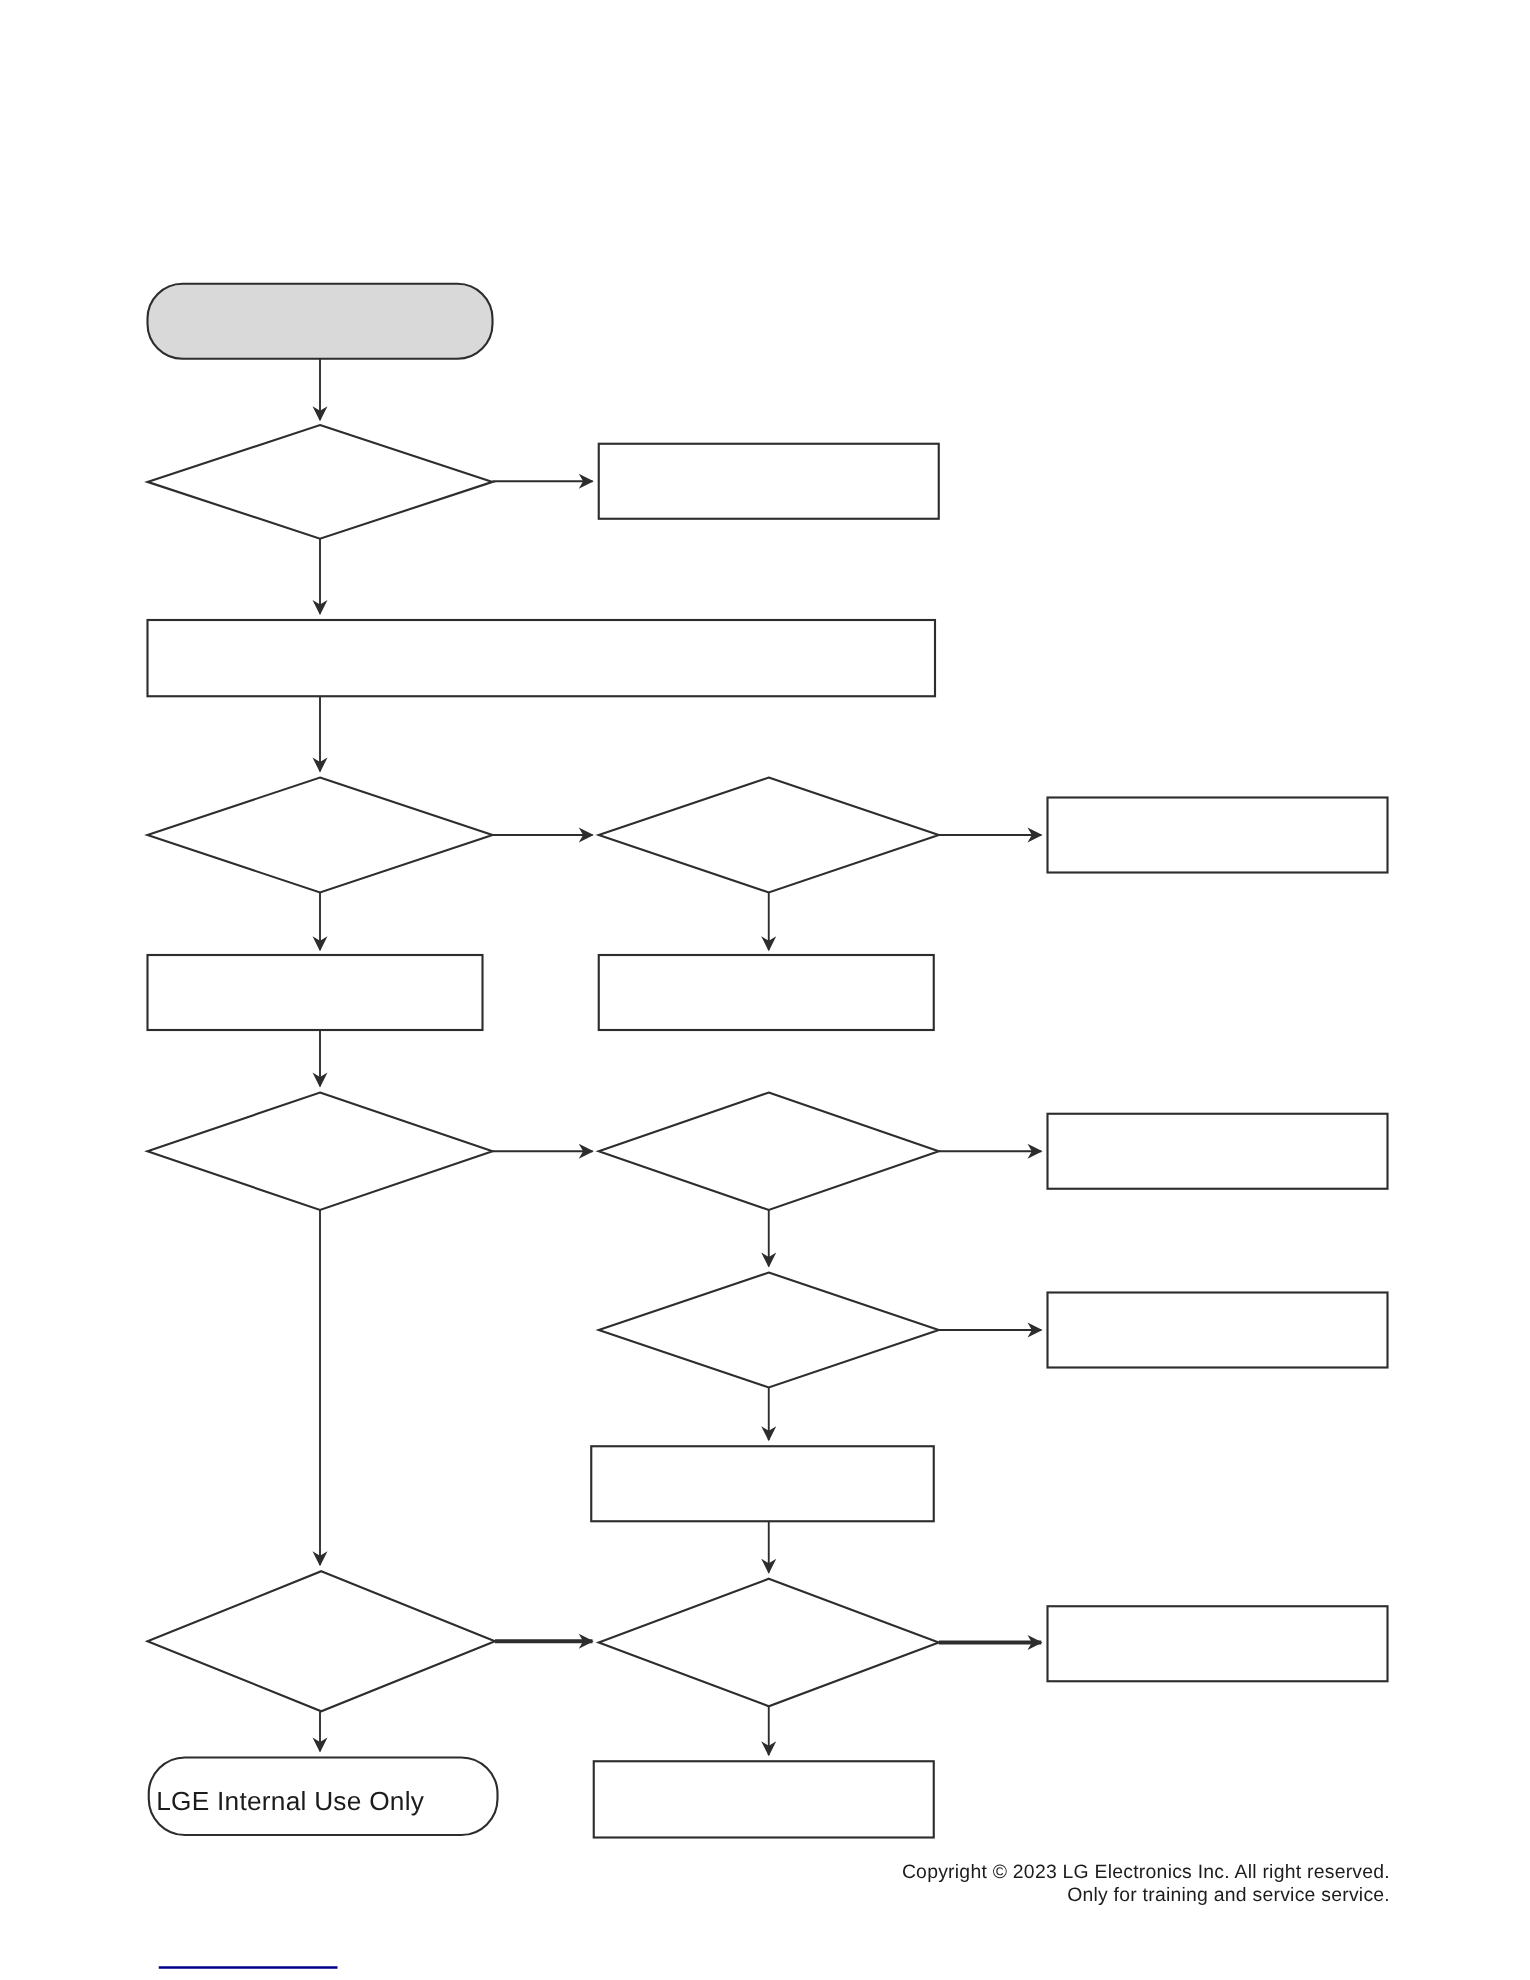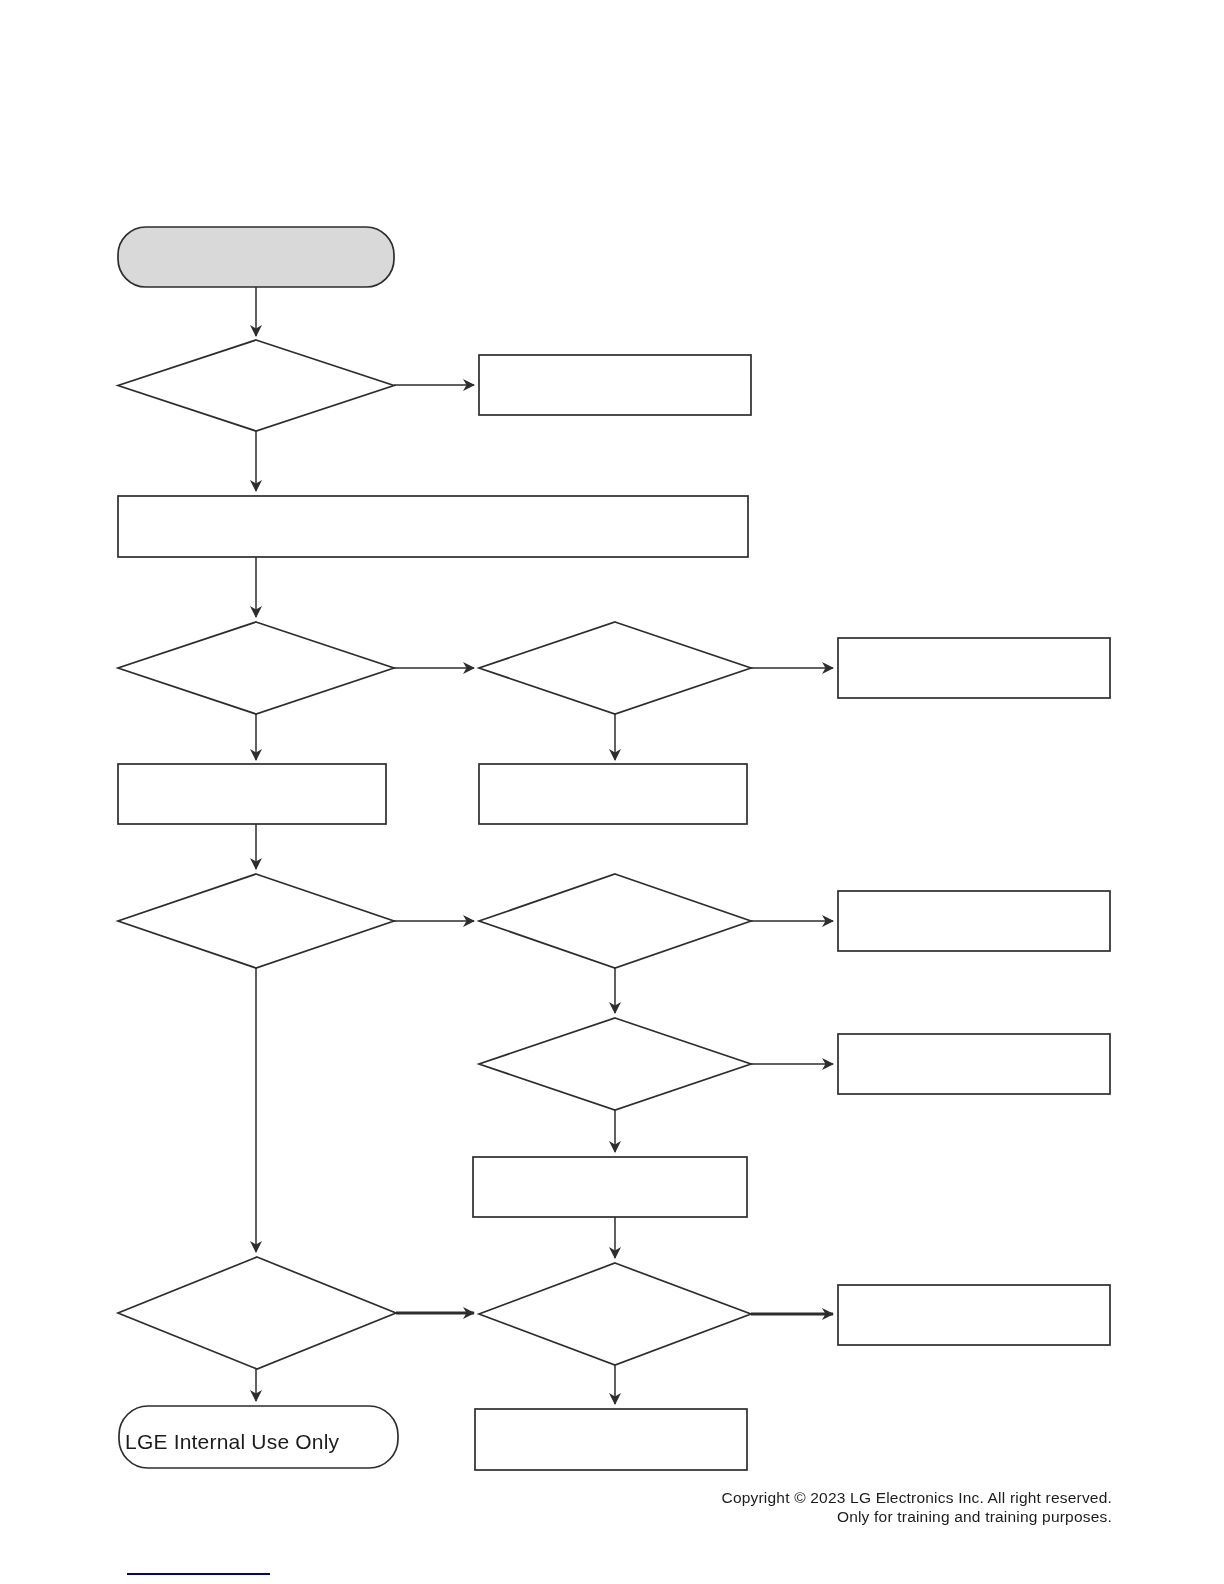--- a/index.html
+++ b/index.html
@@ -96,18 +96,18 @@
       <polygon points="615,1263 751,1314 615,1365 479,1314" fill="#ffffff" stroke="#2d2d2d" stroke-width="1.7"></polygon>
       <rect x="838" y="1285" width="272" height="60" fill="#ffffff" stroke="#2d2d2d" stroke-width="1.7"></rect>
       <rect x="119" y="1406" width="279" height="62" rx="29" ry="29" fill="#ffffff" stroke="#2d2d2d" stroke-width="1.7"></rect>
       <rect x="475" y="1409" width="272" height="61" fill="#ffffff" stroke="#2d2d2d" stroke-width="1.7"></rect>
     </svg>
 
   <div class="footer-note">LGE Internal Use Only</div>
 
   <div class="footer-copyright">
     <div>Copyright © 2023 LG Electronics Inc. All right reserved.</div>
-    <div>Only for training and training purposes.</div>
+    <div>Only for training and service service.</div>
   </div>
 
   <div class="footer-link-line" style="background: rgb(0, 0, 139);"></div>
 
 </div>
 
 </body></html>

